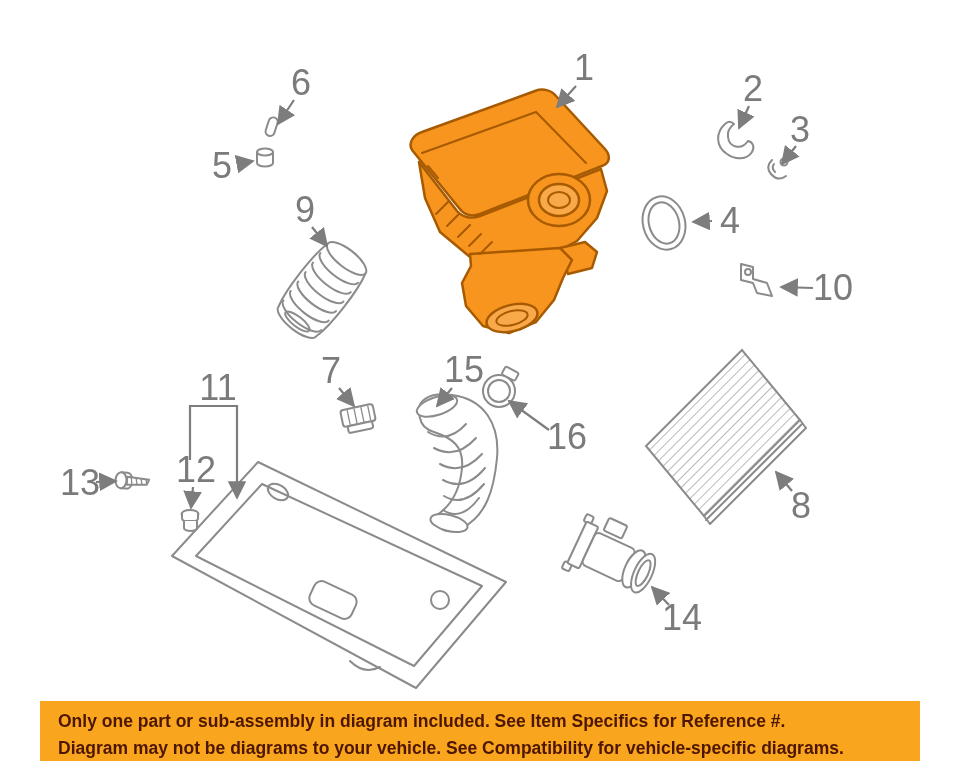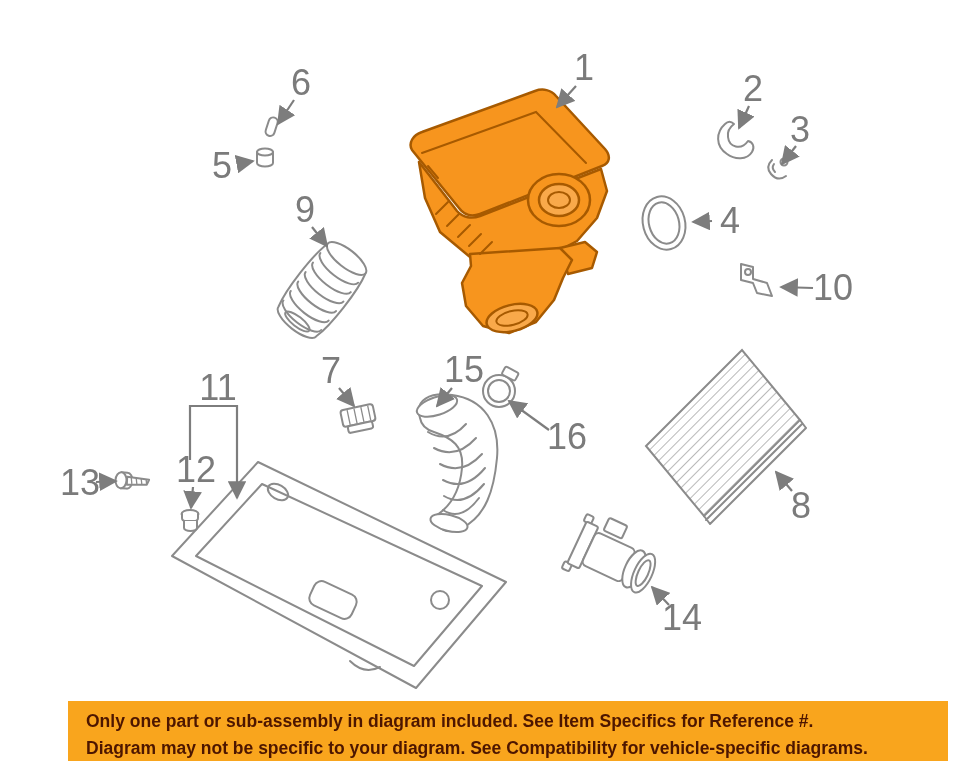--- a/index.html
+++ b/index.html
@@ -9,21 +9,21 @@
   .ln  {fill:none;stroke:#8b8b8b;stroke-width:2;stroke-linecap:round;stroke-linejoin:round;}
   .lnf {fill:#ffffff;stroke:#8b8b8b;stroke-width:2;stroke-linecap:round;stroke-linejoin:round;}
   .thin{fill:none;stroke:#8b8b8b;stroke-width:1.3;}
   .arrow{fill:none;stroke:#7d7d7d;stroke-width:2.2;}
   .lbl {font-family:"Liberation Sans",sans-serif;font-size:36px;fill:#7b7b7b;text-anchor:middle;}
   .orange {fill:#F7951E;stroke:#A75A00;stroke-width:2.5;stroke-linejoin:round;}
   .orangeL{fill:#F9A94A;stroke:#A75A00;stroke-width:2.5;stroke-linejoin:round;}
   .oline  {fill:none;stroke:#A75A00;stroke-width:2;stroke-linecap:round;}
   .banner{position:absolute;left:40px;top:701px;width:880px;height:60px;background:#F9A51D;
           color:#4D1600;font-weight:bold;font-size:17.5px;line-height:1.55;
-          padding:7px 0 0 18px;box-sizing:border-box;margin-left:28px;}
+          padding:7px 0 0 18px;box-sizing:border-box;}
 </style>
 </head>
 <body>
 
 <div id="page">
 
 <svg width="960" height="700" viewBox="0 0 960 700">
   <defs>
     <marker id="arw" viewBox="0 0 10 10" refX="9" refY="5" markerWidth="8.5" markerHeight="8.5" orient="auto">
       <path d="M0,0 L10,5 L0,10 Z" fill="#7d7d7d"></path>
@@ -176,16 +176,16 @@
     <text class="lbl" x="196" y="482">12</text>
     <text class="lbl" x="80" y="495">13</text>
     <text class="lbl" x="682" y="630">14</text>
     <text class="lbl" x="464" y="382">15</text>
     <text class="lbl" x="567" y="449">16</text>
   </g>
 </svg>
 
 <div class="banner">
   <div>Only one part or sub-assembly in diagram included. See Item Specifics for Reference #.</div>
-  <div>Diagram may not be specific to your diagram. See Compatibility for vehicle-specific diagrams.</div>
+  <div>Diagram may not be diagrams to your vehicle. See Compatibility for vehicle-specific diagrams.</div>
 </div>
 
 </div>
 
 </body></html>

